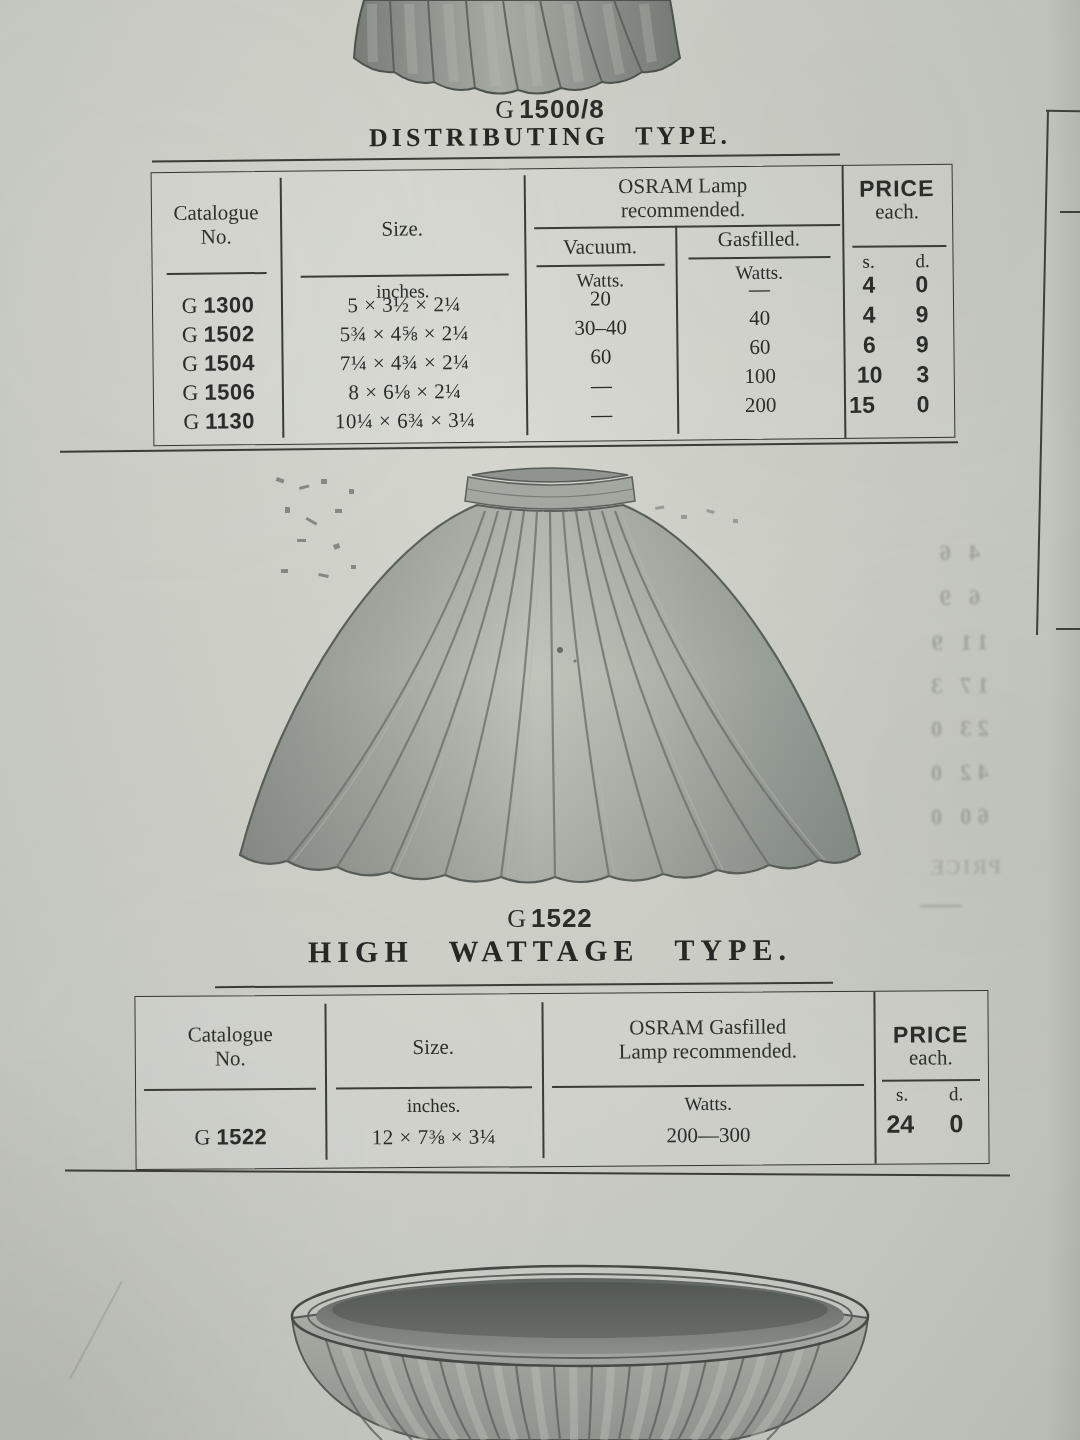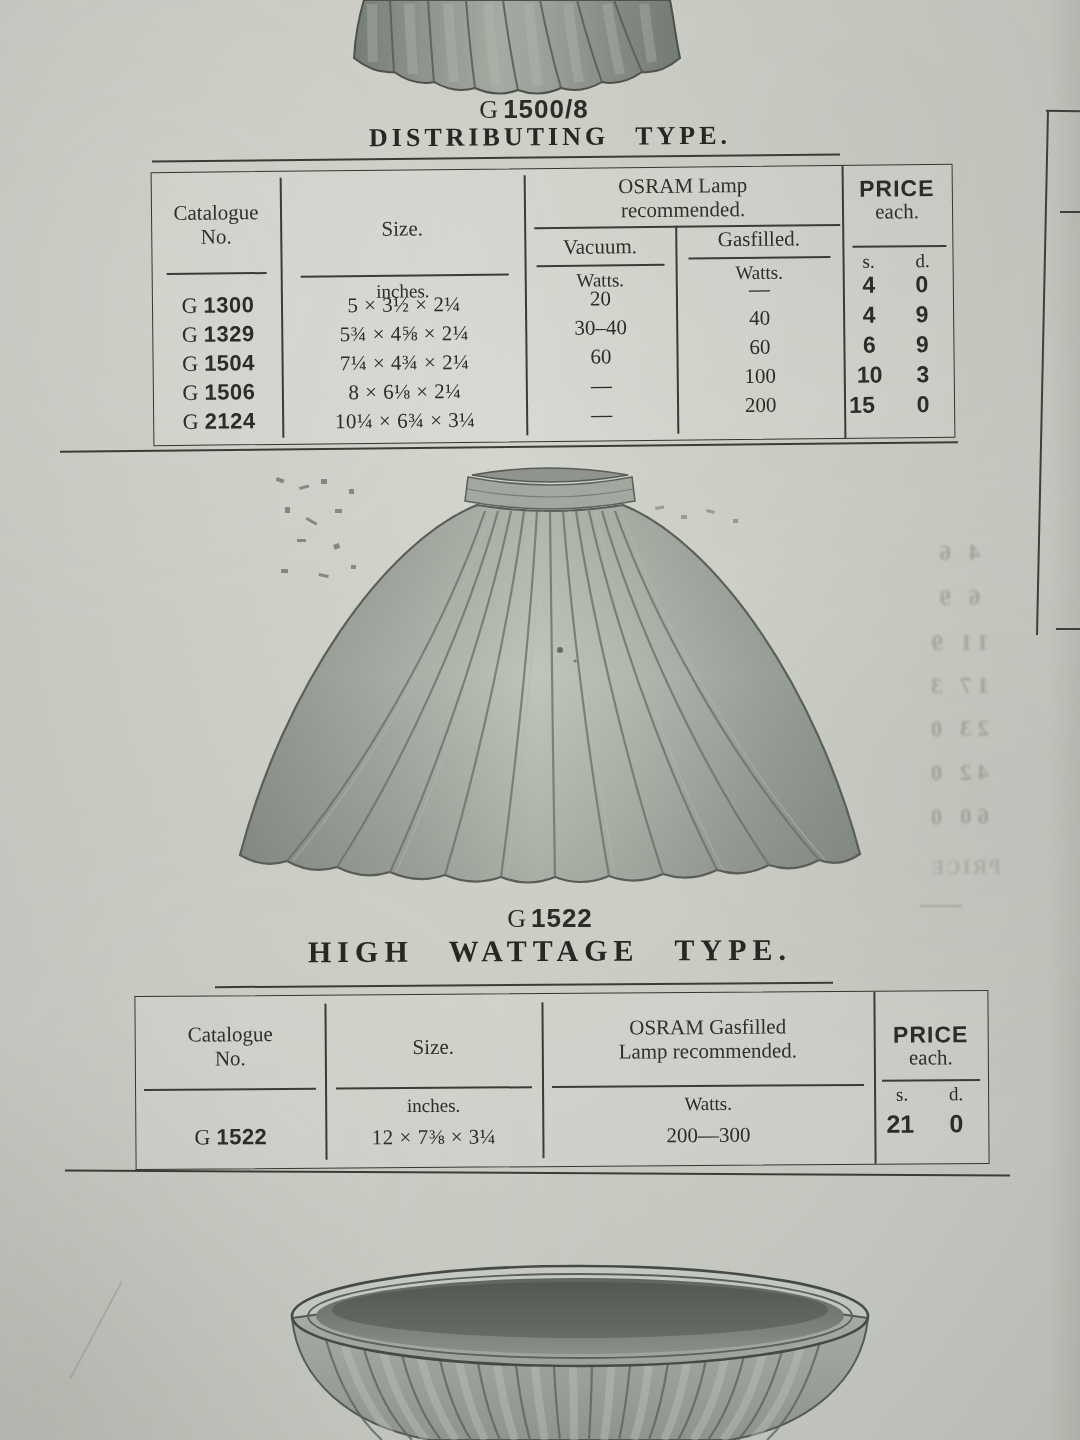--- a/index.html
+++ b/index.html
@@ -77,21 +77,21 @@
         <path d="M100,4 Q103,50 106,82"></path>
           <path d="M140,4 Q144,54 148,86"></path>
         <path d="M181,4 Q185,54 190,86"></path>
           <path d="M220,4 Q225,48 231,82"></path>
         <path d="M259,4 Q265,42 272,74"></path>
           <path d="M296,4 Q300,36 304,62"></path>
       </g>
     </svg>
   </div>
 
-  <div class="abs center" style="left:364px;top:94px;width:340px;">
+  <div class="abs center" style="left:380px;top:94px;width:340px;">
     <span class="serif cap-prefix">G</span>
     <span class="boldsans cap-num">1500/8</span>
   </div>
 
   <div class="abs center sect-title" style="left:240px;top:122px;width:620px;font-size:26px;letter-spacing:4px;word-spacing:16px;transform:rotate(-0.4deg);">DISTRIBUTING TYPE.</div>
 
   <div class="abs rule" style="left:152px;top:157px;width:688px;transform:rotate(-0.6deg);"></div>
   <div class="abs rule" style="left:60px;top:446px;width:898px;height:2.4px;transform:rotate(-0.6deg);"></div>
 
   <div class="abs tbl" style="left:152px;top:168px;width:800px;height:272px;transform:rotate(-0.6deg);">
@@ -133,21 +133,21 @@
     <div>
       <div class="abs center cat-cell" style="left:4px;top:120px;width:122px;"><span class="serif g">G</span><span class="boldsans num">1300</span></div>
       <div class="abs center size-cell" style="left:132px;top:122px;width:238px;">5 × 3½ × 2¼</div>
       <div class="abs center watts-cell" style="left:374px;top:118px;width:147px;">20</div>
       <div class="abs center watts-cell" style="left:525px;top:110px;width:163px;">—</div>
       <div class="abs center boldsans price-cell" style="left:692px;top:106px;width:48px;">4</div>
       <div class="abs center boldsans price-cell" style="left:744px;top:106px;width:50px;">0</div>
     </div>
 
     <div>
-      <div class="abs center cat-cell" style="left:4px;top:149px;width:122px;"><span class="serif g">G</span><span class="boldsans num">1329</span></div>
+      <div class="abs center cat-cell" style="left:4px;top:149px;width:122px;"><span class="serif g">G</span><span class="boldsans num">1502</span></div>
       <div class="abs center size-cell" style="left:132px;top:151px;width:238px;">5¾ × 4⅝ × 2¼</div>
       <div class="abs center watts-cell" style="left:374px;top:147px;width:147px;">30–40</div>
       <div class="abs center watts-cell" style="left:525px;top:139px;width:163px;">40</div>
       <div class="abs center boldsans price-cell" style="left:692px;top:136px;width:48px;">4</div>
       <div class="abs center boldsans price-cell" style="left:744px;top:136px;width:50px;">9</div>
     </div>
 
     <div>
       <div class="abs center cat-cell" style="left:4px;top:178px;width:122px;"><span class="serif g">G</span><span class="boldsans num">1504</span></div>
       <div class="abs center size-cell" style="left:132px;top:180px;width:238px;">7¼ × 4¾ × 2¼</div>
@@ -160,21 +160,21 @@
     <div>
       <div class="abs center cat-cell" style="left:4px;top:207px;width:122px;"><span class="serif g">G</span><span class="boldsans num">1506</span></div>
       <div class="abs center size-cell" style="left:132px;top:209px;width:238px;">8 × 6⅛ × 2¼</div>
       <div class="abs center watts-cell" style="left:374px;top:205px;width:147px;">—</div>
       <div class="abs center watts-cell" style="left:525px;top:197px;width:163px;">100</div>
       <div class="abs center boldsans price-cell" style="left:692px;top:196px;width:48px;">10</div>
       <div class="abs center boldsans price-cell" style="left:744px;top:196px;width:50px;">3</div>
     </div>
 
     <div>
-      <div class="abs center cat-cell" style="left:4px;top:236px;width:122px;"><span class="serif g">G</span><span class="boldsans num">2124</span></div>
+      <div class="abs center cat-cell" style="left:4px;top:236px;width:122px;"><span class="serif g">G</span><span class="boldsans num">1130</span></div>
       <div class="abs center size-cell" style="left:132px;top:238px;width:238px;">10¼ × 6¾ × 3¼</div>
       <div class="abs center watts-cell" style="left:374px;top:234px;width:147px;">—</div>
       <div class="abs center watts-cell" style="left:525px;top:226px;width:163px;">200</div>
       <div class="abs center boldsans price-cell" style="left:684px;top:226px;width:48px;">15</div>
       <div class="abs center boldsans price-cell" style="left:744px;top:226px;width:50px;">0</div>
     </div>
   </div>
 
   <div class="abs" style="left:222px;top:455px;width:656px;height:450px;">
     <svg width="656" height="450" viewBox="0 0 650 450">
@@ -292,21 +292,21 @@
 
     <div class="abs center small-hdr" style="left:189px;top:100px;width:217px;">inches.</div>
     <div class="abs center small-hdr" style="left:406px;top:100px;width:332px;">Watts.</div>
     <div class="abs center small-hdr" style="left:740px;top:92px;width:52px;">s.</div>
     <div class="abs center small-hdr" style="left:794px;top:92px;width:52px;">d.</div>
 
     <div>
       <div class="abs center cat-cell" style="left:0;top:128px;width:189px;"><span class="serif g">G</span><span class="boldsans num">1522</span></div>
       <div class="abs center size-cell" style="left:189px;top:130px;width:217px;">12 × 7⅜ × 3¼</div>
       <div class="abs center watts-cell" style="left:406px;top:130px;width:332px;">200—300</div>
-      <div class="abs center boldsans" style="left:736px;top:118px;width:56px;font-size:25px;">21</div>
+      <div class="abs center boldsans" style="left:736px;top:118px;width:56px;font-size:25px;">24</div>
       <div class="abs center boldsans" style="left:792px;top:118px;width:56px;font-size:25px;">0</div>
     </div>
   </div>
 
   <div class="abs" style="left:278px;top:1258px;width:604px;height:182px;">
     <svg width="604" height="182" viewBox="0 0 604 182">
       <defs>
         <linearGradient id="bowlBody" x1="0" y1="0" x2="0" y2="1">
           <stop offset="0" stop-color="#a9aea6"></stop>
             <stop offset="1" stop-color="#8f958e"></stop>

